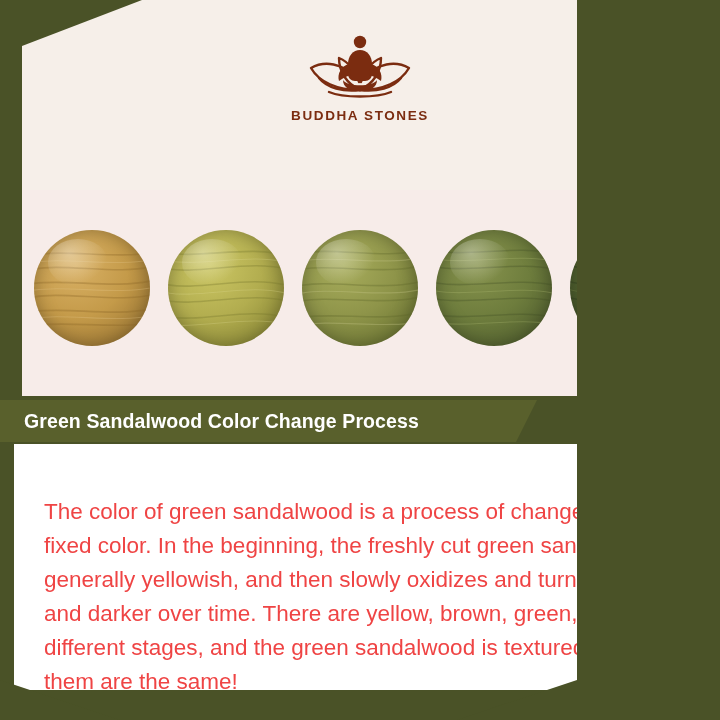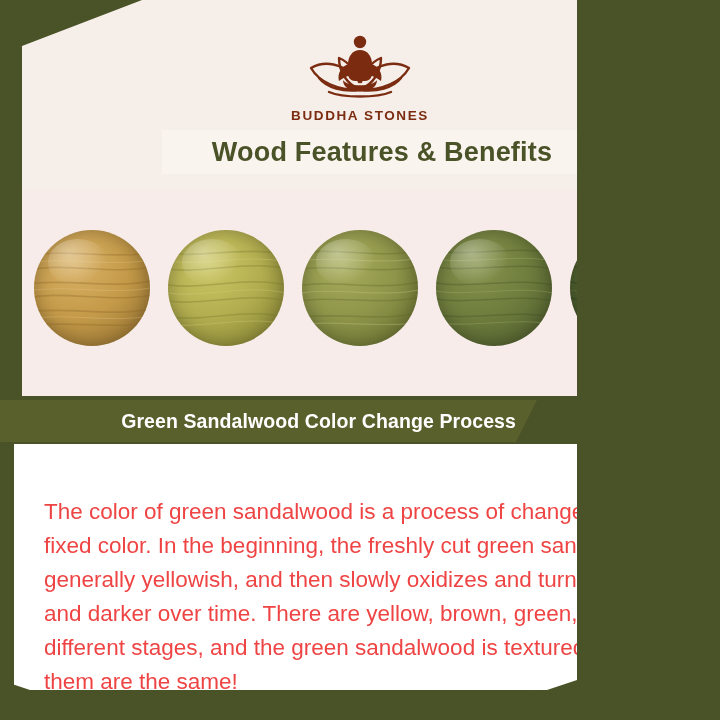--- a/index.html
+++ b/index.html
@@ -136,21 +136,20 @@
   
   .section-bar {
     position: absolute;
     left: 0;
     top: 400px;
     width: 516px;
     height: 42px;
     background: #59602c;
     display: flex;
     align-items: center;
-    justify-content: flex-end;
   }
   .section-bar::after {
     content: "";
     position: absolute;
     right: -21px;
     top: 0;
     width: 0;
     height: 0;
     border-top: 42px solid #59602c;
     border-right: 21px solid transparent;
@@ -237,23 +236,20 @@
 
           <path d="M64 38 C 56 40, 52 48, 54 55 C 58 52, 62 50, 66 49 Z"></path>
           <path d="M86 38 C 94 40, 98 48, 96 55 C 92 52, 88 50, 84 49 Z"></path>
 
           <path d="M58 54 C 62 61, 88 61, 92 54 C 92 61, 86 65, 75 65 C 64 65, 58 61, 58 54 Z"></path>
         </g>
       </svg>
       <div class="brand">BUDDHA STONES</div>
     </div>
 
-    <div class="title-banner">
-      <span class="title-text">Wood Features &amp; Benefits</span>
-    </div>
   </div>
 
   <div class="bead-band">
     <div class="beads">
 
       <div class="bead" style="background:radial-gradient(circle at 36% 30%, #d9b165 0%, #c49a49 48%, #8d6a2c 100%);">
         <svg class="grain" viewBox="0 0 116 116" preserveAspectRatio="none">
           <g stroke="#8a6527" stroke-width="1.6" fill="none" opacity="0.6">
             <path d="M-5 26 C 30 18, 80 30, 121 22"></path>
             <path d="M-5 40 C 28 32, 84 46, 121 36"></path>

